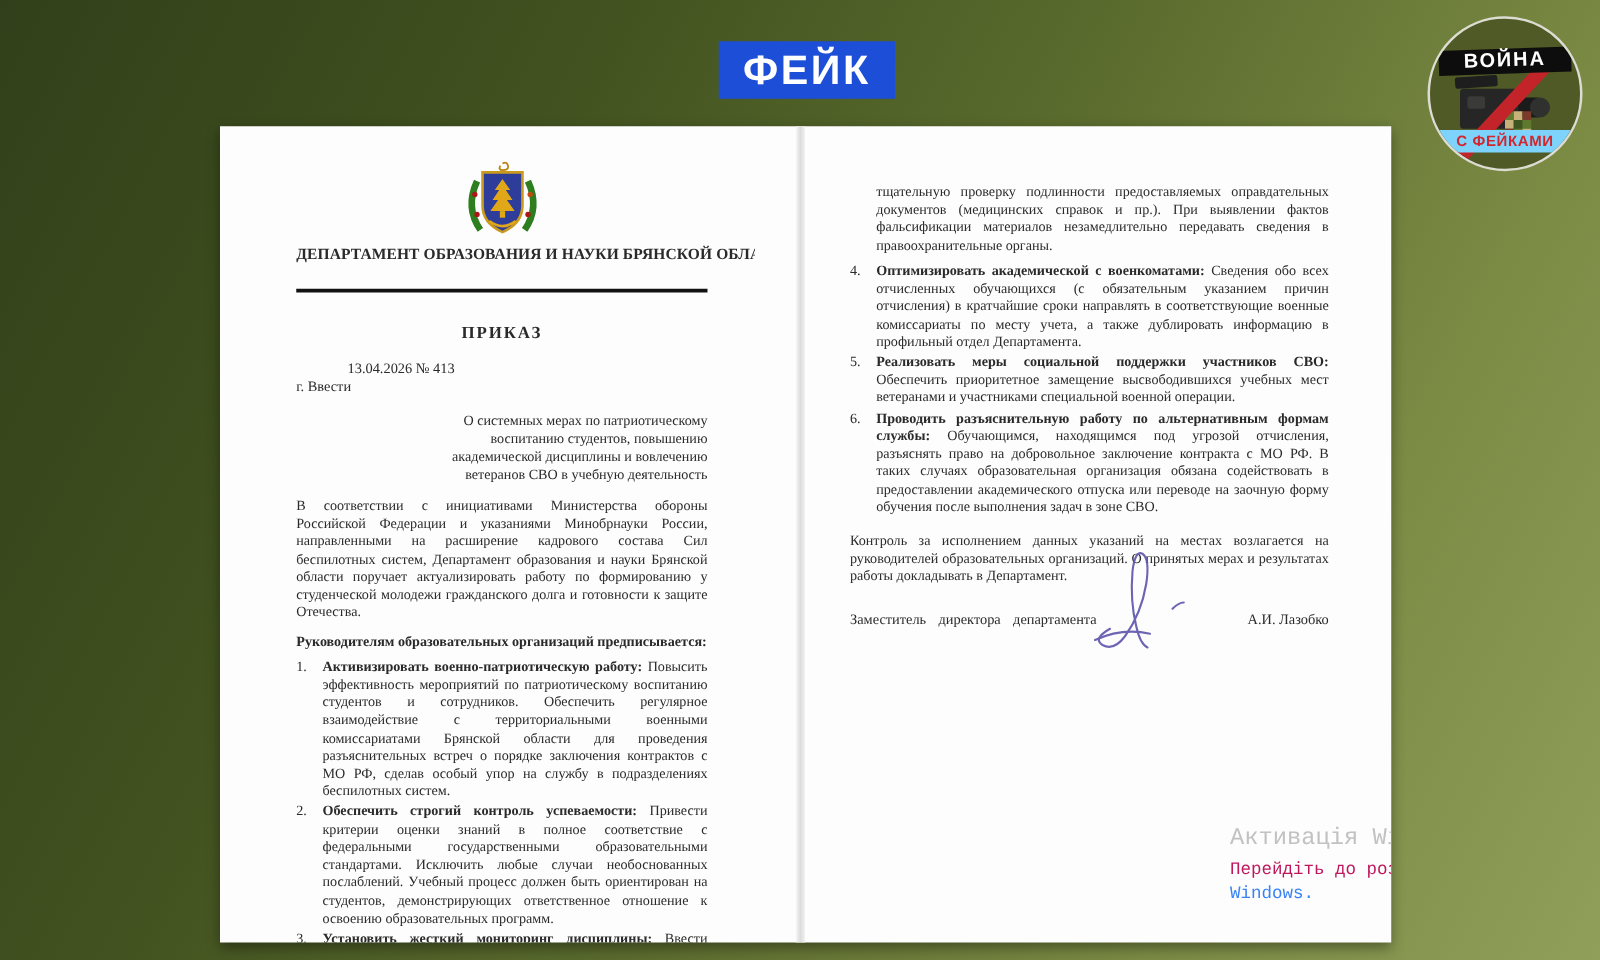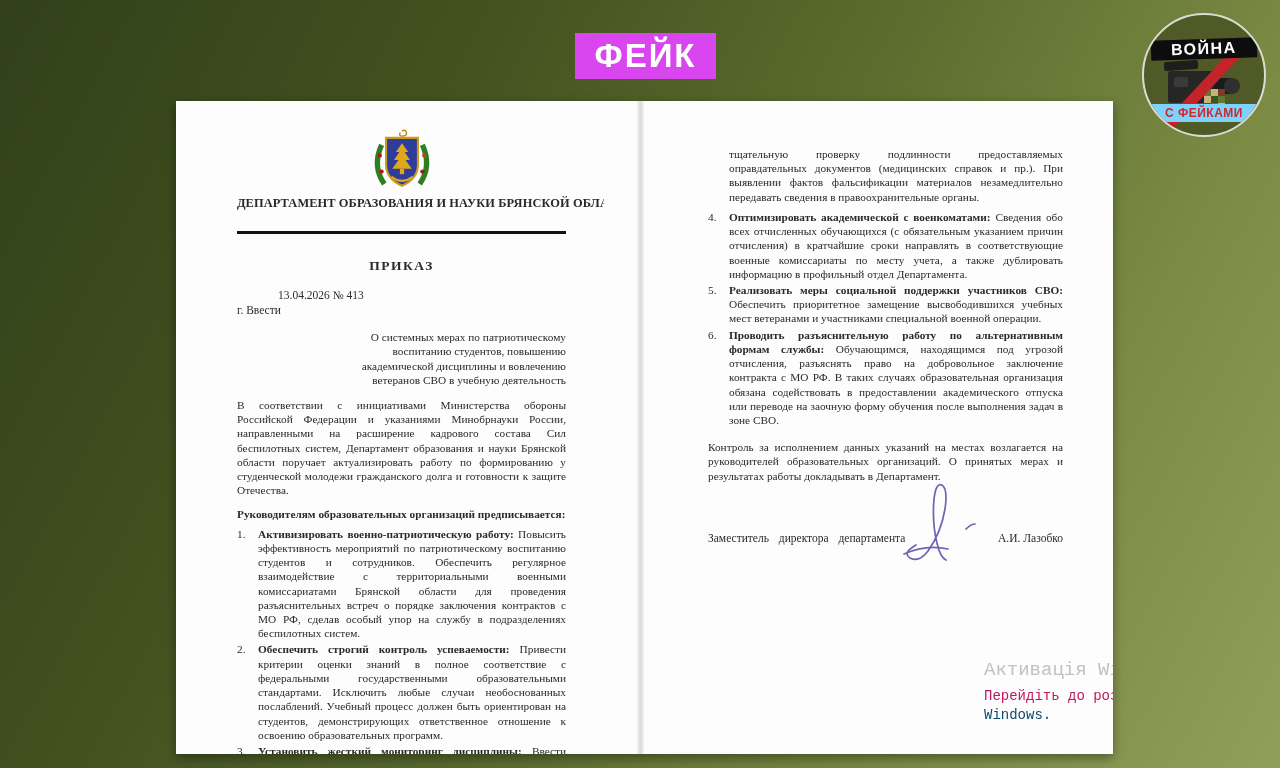--- a/index.html
+++ b/index.html
@@ -4,21 +4,21 @@
 <style>
   html,body{margin:0;padding:0;}
   body{
     width:1280px;height:768px;overflow:hidden;position:relative;
     background:linear-gradient(118deg,#31401a 0%,#41511f 28%,#5c6d2f 55%,#7b8b44 78%,#909f59 100%);
     font-family:"Liberation Serif","DejaVu Serif",serif;
   }
   
   .fake-banner{
     position:absolute;left:575px;top:33px;width:141px;height:46px;
-    background:#d946ef;color:#fff;display:flex;align-items:center;justify-content:center;
+    background:#1d4ed8;color:#fff;display:flex;align-items:center;justify-content:center;
     font-family:"Liberation Sans","DejaVu Sans",sans-serif;font-weight:800;font-size:33px;letter-spacing:2px;
   }
   
   .logo{
     position:absolute;left:1142px;top:13px;width:124px;height:124px;border-radius:50%;
     background:#4f5a26;border:2px solid #dddcd2;box-sizing:border-box;overflow:hidden;
   }
   .logo-band-top{
     position:absolute;left:6%;right:6%;top:24px;height:20px;background:#0d0d0d;
     display:flex;align-items:center;justify-content:center;transform:rotate(-2deg);
@@ -38,48 +38,48 @@
   .pages{
     position:absolute;left:176px;top:101px;width:937px;height:653px;background:#fdfdfd;
     box-shadow:0 4px 10px rgba(0,0,0,.38);
   }
   .page{position:absolute;top:0;height:653px;overflow:hidden;color:#2a2a2a;}
   .page-left{left:0;width:428px;}
   .page-right{left:468px;width:469px;}
   .seam{position:absolute;left:461px;top:0;width:7px;height:653px;
     background:linear-gradient(90deg,#f2f2f2,#dcdcdc 50%,#f2f2f2);}
   .content-l{padding:28px 38px 0 61px;}
-  .content-r{padding:46px 50px 0 64px;}
+  .content-r{padding:46px 50px 0 36px;}
   .doc-text{font-size:11.3px;line-height:1.26;}
   .arms{display:block;margin:0 auto;}
   .dept-title{margin-top:5px;text-align:center;font-weight:bold;font-size:12.4px;white-space:nowrap;letter-spacing:.1px;}
   .rule{height:3.5px;background:#121212;margin-top:19px;}
   .prikaz{margin-top:23px;text-align:center;font-weight:bold;font-size:13.5px;letter-spacing:1.5px;}
   .date-row{margin-top:14px;display:flex;justify-content:space-between;font-size:11.5px;flex-direction:column;}
   .date-row .dn{padding-left:41px;}
   .subject{margin-top:13px;white-space:pre-line;font-size:11.3px;line-height:1.26;text-align:right;}
   .intro{margin-top:11px;text-align:justify;}
   .directive{margin-top:9px;font-weight:bold;}
   .order-list{margin-top:6px;}
   .oli{display:flex;text-align:justify;margin-top:2px;}
   .oli .num{flex:0 0 21px;width:21px;}
   .oli .txt{flex:1;}
   .cont-para{margin-left:21px;text-align:justify;}
   .control-para{margin-top:13px;text-align:justify;}
-  .sig-row{margin-top:48px;display:flex;justify-content:space-between;position:relative;font-size:11.5px;}
+  .sig-row{margin-top:20px;display:flex;justify-content:space-between;position:relative;font-size:11.5px;}
   .sig-row .pos{word-spacing:7px;}
   .sig-svg{position:absolute;left:192px;top:-58px;}
   
   .watermark{
     position:absolute;left:340px;top:558px;width:240px;
     font-family:Liberation Mono, monospace;color:#c2c2c2;
   }
   .watermark .w1{font-size:19px;white-space:nowrap;}
   .watermark .w2{font-size:14px;color:#be185d;margin-top:7px;white-space:nowrap;}
-  .watermark .w3{font-size:14px;color:#0c4a6e;margin-top:3px;white-space:nowrap;}
+  .watermark .w3{font-size:14px;color:#3b82f6;margin-top:3px;white-space:nowrap;}
 </style>
 </head>
 <body>
 
 <div class="fake-banner">
   <span>ФЕЙК</span>
 </div>
 
 <div class="logo">
   <svg class="logo-camera" width="84" height="58" viewBox="0 0 84 58">

